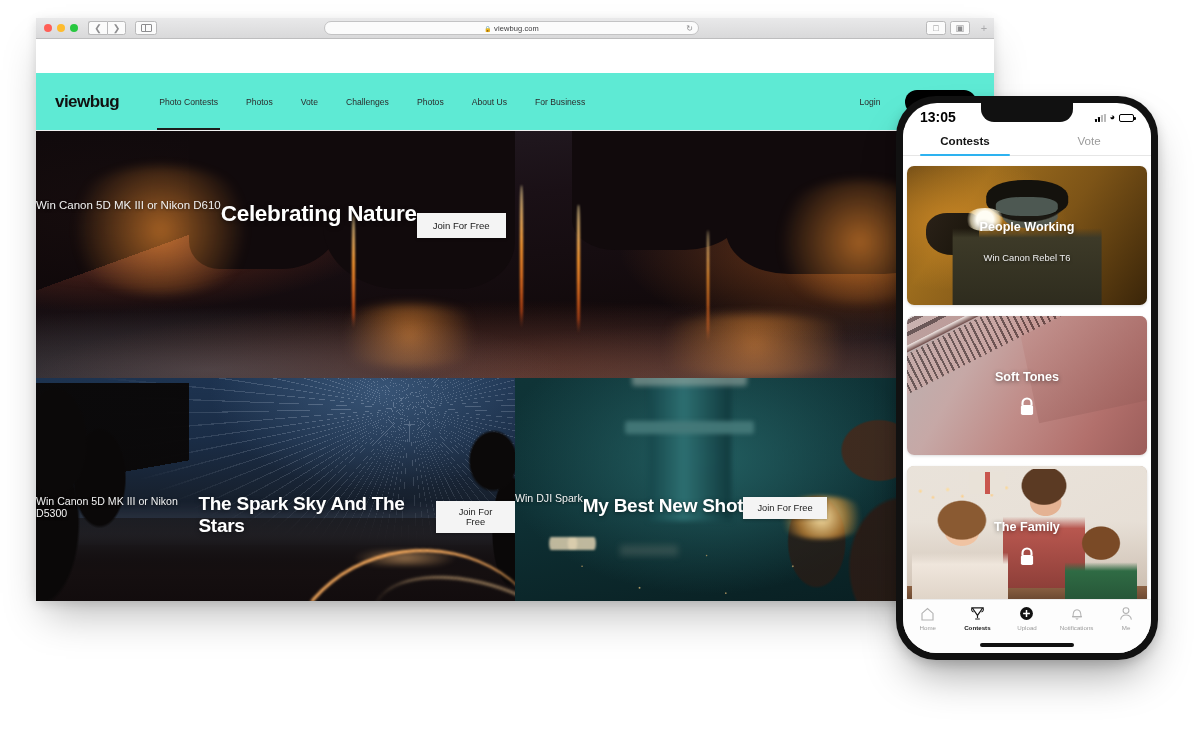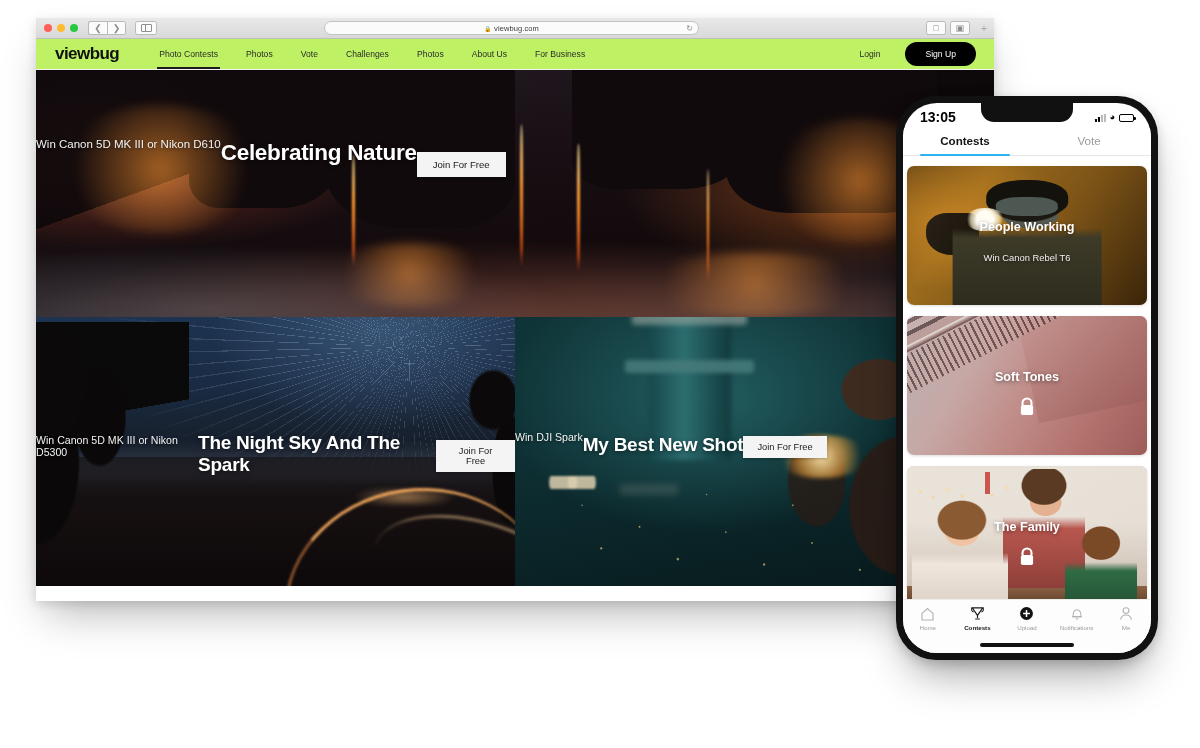--- a/index.html
+++ b/index.html
@@ -59,22 +59,22 @@
   }
   .right-btns{ position:absolute; right:24px; display:flex; gap:4px; }
   .right-btns .chrome-btn{ width:20px; }
   #new-tab-button{
     position:absolute; right:3px; width:14px; height:14px;
     color:#a8a8aa; font-size:11px; display:flex;align-items:center;justify-content:center;
   }
 
   
   #site-header{
-    height:31px; background:#bef264; display:flex; align-items:center;
-    position:relative; border-bottom:1px solid #f1f1f1;
+    height:58px; background:#5eead4; display:flex; align-items:center;
+    position:relative; border-bottom:1px solid #f1f1f1;margin-top:34px;
   }
   #site-logo{
     margin-left:19px; font-size:17px; font-weight:700; color:#111;
     letter-spacing:-.55px;
   }
   #main-nav{ display:flex; margin-left:26px; height:100%; align-items:center; }
   .nav-item{
     font-size:8.6px; color:#2b2b2b; padding:0 14px; height:100%;
     display:flex; align-items:center; position:relative; white-space:nowrap;
   }
@@ -589,21 +589,21 @@
           <div class="haze"></div>
           <div class="ground"></div>
           <div class="tree-l"></div>
           <div class="tree-r"></div>
           <div class="lights"></div>
           <div class="road"></div>
           <div class="road2"></div>
         </div>
         <div class="hero-content">
           <div class="hero-sub">Win Canon 5D MK III or Nikon D5300</div>
-          <div class="hero-title">The Night Sky And The Spark</div>
+          <div class="hero-title">The Spark Sky And The Stars</div>
           <button class="join-btn">Join For Free</button>
         </div>
       </div>
 
       <div class="hero-half" id="hero-best-new-shot">
         <div class="teal-bg">
           <div class="base"></div>
           <div class="tower"></div>
           <div class="tower-rim"></div>
           <div class="tower-top"></div>

